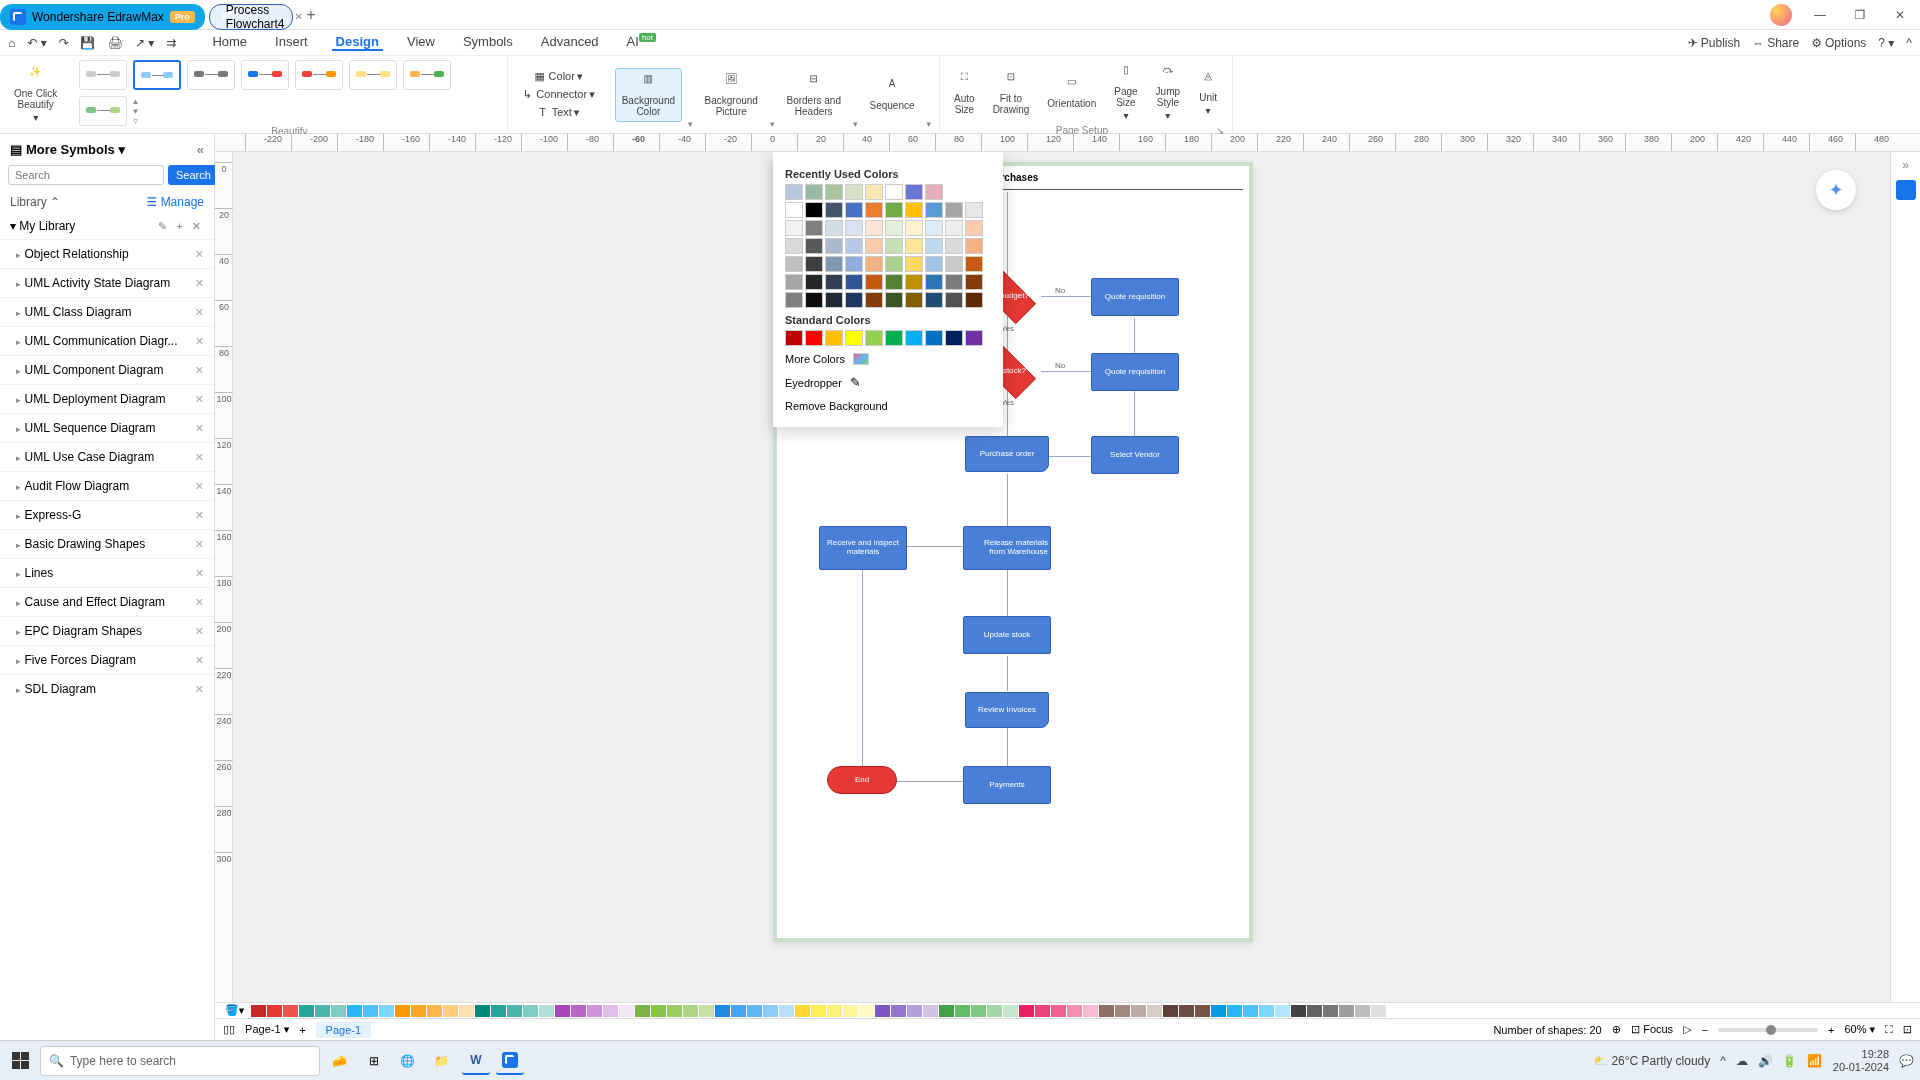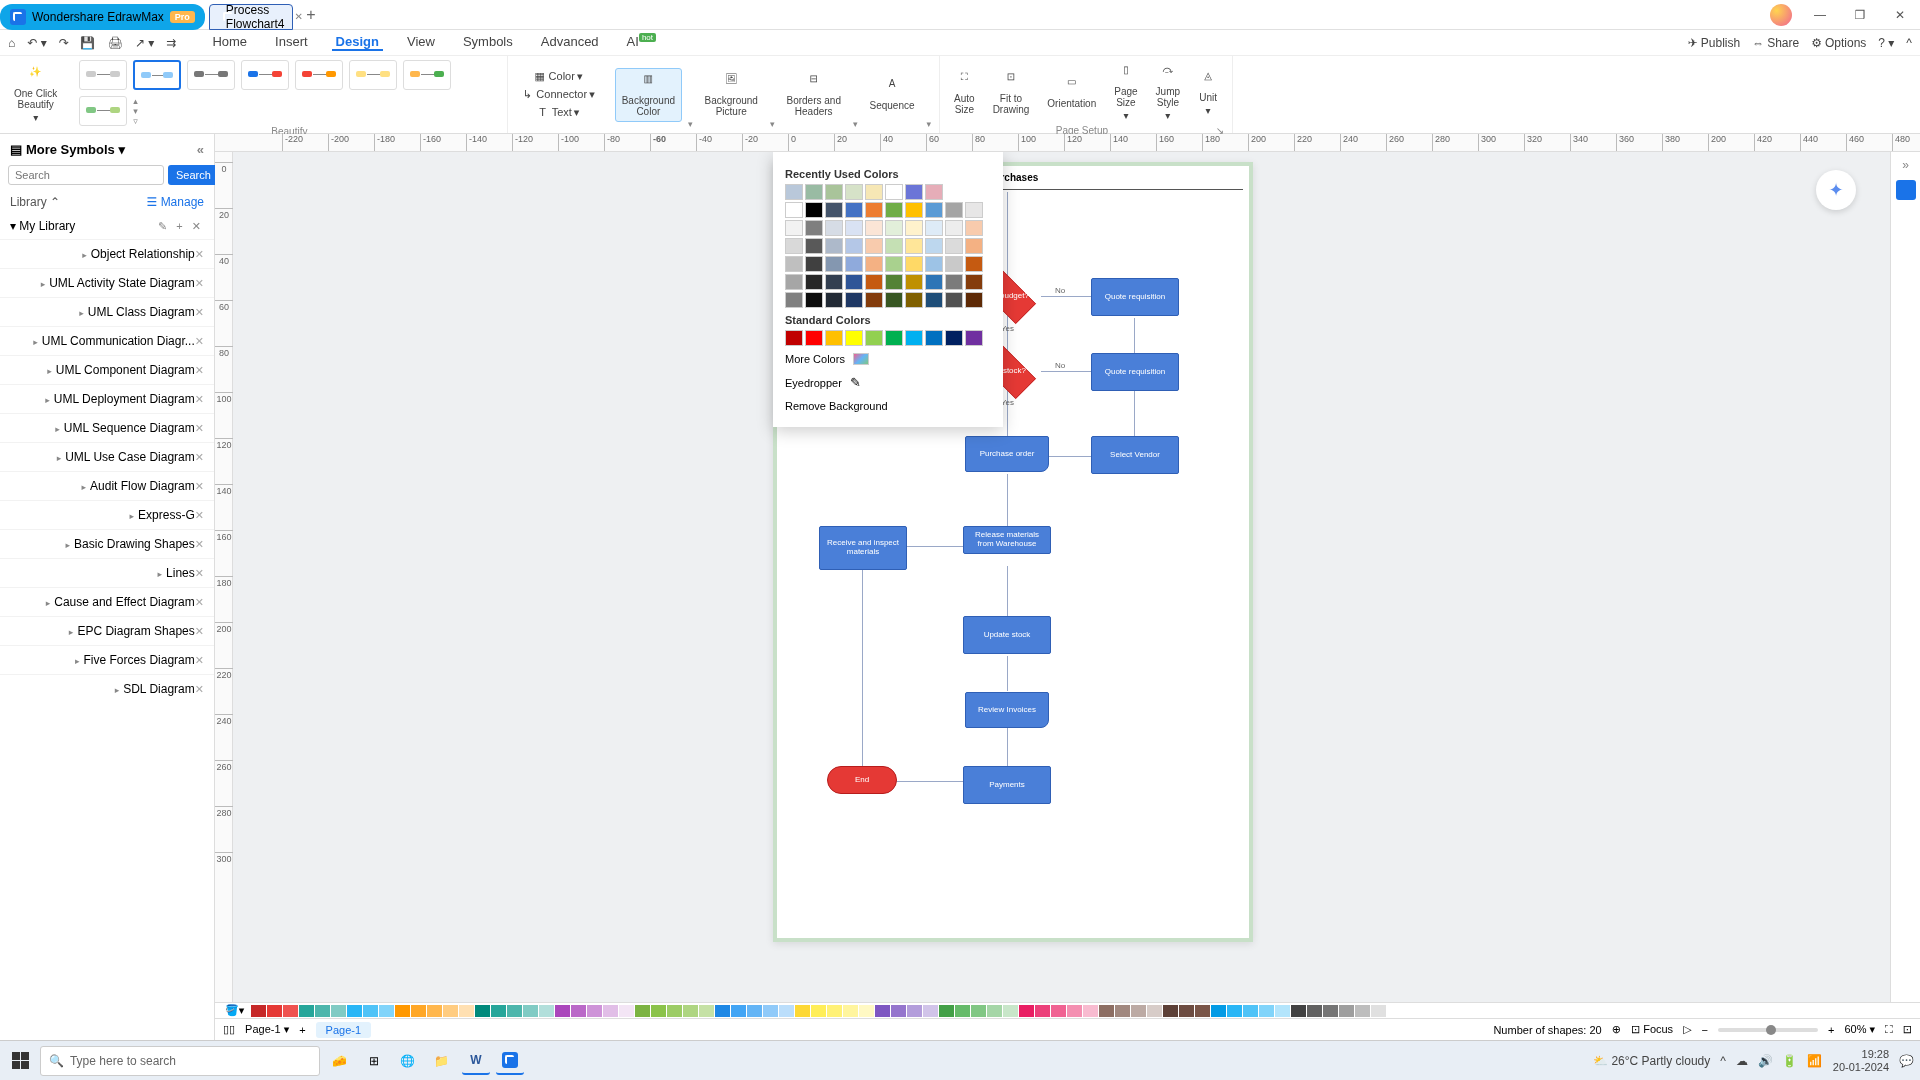--- a/index.html
+++ b/index.html
@@ -2,21 +2,21 @@
 <html><head>
 <meta charset="utf-8">
 <style>
 * { margin: 0; padding: 0; box-sizing: border-box; font-family: "Segoe UI", Arial, sans-serif; }
 body { width: 1920px; height: 1080px; overflow: hidden; background: #f5f5f5; display: flex; flex-direction: column; }
 
 
 .titlebar { height: 30px; background: #fff; display: flex; align-items: center; border-bottom: 1px solid #e0e0e0; }
 .titlebar .tab { display: flex; align-items: center; height: 26px; padding: 0 10px; font-size: 12px; gap: 6px; border-radius: 4px 4px 0 0; margin-top: 4px; }
 .titlebar .tab.app { background: #0ea5e9; border-radius: 12px; }
-.titlebar .tab.doc { background: #e8f0fc; margin-left: 4px; }
+.titlebar .tab.doc { background: #e8f0fc; margin-left: 4px; border-radius: 12px; }
 .titlebar .pro-badge { background: #ffb74d; color: #fff; font-size: 9px; padding: 1px 5px; border-radius: 3px; font-weight: bold; }
 .titlebar .close-x { font-size: 10px; color: #888; margin-left: 4px; }
 .titlebar .newtab { width: 24px; text-align: center; font-size: 16px; color: #666; margin-left: 6px; }
 .titlebar .spacer { flex: 1; }
 .titlebar .avatar { width: 22px; height: 22px; border-radius: 50%; background: radial-gradient(circle at 30% 30%, #ffd54f, #f06292); margin-right: 8px; }
 .titlebar .win-btn { width: 40px; height: 30px; display: flex; align-items: center; justify-content: center; font-size: 12px; color: #555; }
 .logo-sq { width: 16px; height: 16px; background: #1a73e8; border-radius: 3px; position: relative; }
 .logo-sq::after { content: ""; position: absolute; left: 3px; top: 3px; width: 7px; height: 7px; border: 2px solid #fff; border-radius: 2px; border-right: none; border-bottom: none; }
 
 
@@ -61,28 +61,28 @@
 .side-head .collapse { color: #888; }
 .searchrow { display: flex; padding: 0 8px 6px; gap: 4px; }
 .searchrow input { flex: 1; border: 1px solid #ccc; border-radius: 3px; padding: 3px 6px; font-size: 11px; }
 .searchrow button { background: #1a73e8; color: #fff; border: none; border-radius: 3px; padding: 3px 8px; font-size: 11px; }
 .librow { display: flex; justify-content: space-between; padding: 4px 10px; color: #555; }
 .librow .mng { color: #1a73e8; }
 .mylib { display: flex; justify-content: space-between; padding: 6px 10px; align-items: center; }
 .mylib .acts { font-size: 11px; color: #888; letter-spacing: 3px; }
 .dropzone { margin: 4px 12px 8px; height: 66px; border: 1px solid #eee; border-radius: 3px; display: flex; align-items: center; justify-content: center; text-align: center; color: #aaa; font-size: 10px; line-height: 1.3; }
 .symcats { flex: 1; overflow-y: auto; }
-.symcat { display: flex; justify-content: flex-end; align-items: center; padding: 7px 10px 7px 16px; border-top: 1px solid #f2f2f2; }
+.symcat { display: flex; justify-content: space-between; align-items: center; padding: 7px 10px 7px 16px; border-top: 1px solid #f2f2f2; }
 .symcat .arrow { font-size: 9px; color: #888; margin-right: 4px; }
 .symcat .x { color: #aaa; font-size: 11px; }
 
 
 .canvascol { flex: 1; display: flex; flex-direction: column; position: relative; background: #eef0f2; }
 .hruler { height: 18px; background: #fafafa; border-bottom: 1px solid #ddd; position: relative; font-size: 9px; color: #666; overflow: hidden; }
-.hruler .tick { position: absolute; top: 0; height: 18px; border-left: 1px solid #bbb; padding-left: 2px; margin-left: 37px; }
+.hruler .tick { position: absolute; top: 0; height: 18px; border-left: 1px solid #bbb; padding-left: 18px; }
 .canvaswrap { flex: 1; position: relative; display: flex; }
 .vruler { width: 18px; background: #fafafa; border-right: 1px solid #ddd; position: relative; font-size: 9px; color: #666; }
 .vruler .tick { position: absolute; left: 0; width: 18px; border-top: 1px solid #bbb; padding-top: 1px; text-align: center; }
 .canvas { flex: 1; position: relative; overflow: hidden; }
 .page { position: absolute; left: 540px; top: 10px; width: 480px; height: 780px; background: #fff; border: 4px solid #c8e0c8; box-shadow: 0 2px 8px rgba(0,0,0,0.1); }
 .page-title { text-align: center; font-size: 10px; font-weight: 600; padding: 6px 0; }
 .page-hr { border: none; border-top: 1px solid #555; margin: 0 6px; }
 
 
 .shape { position: absolute; display: flex; align-items: center; justify-content: center; color: #fff; font-size: 8px; text-align: center; line-height: 1.1; padding: 2px; }
@@ -476,21 +476,21 @@
           <div class="label" style="left:224px;top:232px;">Yes</div>
 
           <div class="shape doc" style="left:188px;top:270px;">Purchase
 order</div>
           <div class="shape process" style="left:314px;top:270px;">Select
 Vendor</div>
 
           <div class="shape process" style="left:42px;top:360px;height:44px;">Receive and
 inspect
 materials</div>
-          <div class="shape process" style="left:186px;top:360px;height:28px;">Release
+          <div class="shape process" style="left:186px;top:360px;height:44px;text-align:right;">Release
 materials from
 Warehouse</div>
 
           <div class="shape process" style="left:186px;top:450px;">Update stock</div>
           <div class="shape doc" style="left:188px;top:526px;">Review
 Invoices</div>
           <div class="shape process" style="left:186px;top:600px;">Payments</div>
           <div class="shape terminator" style="left:50px;top:600px;">End</div>
         </div>
 

